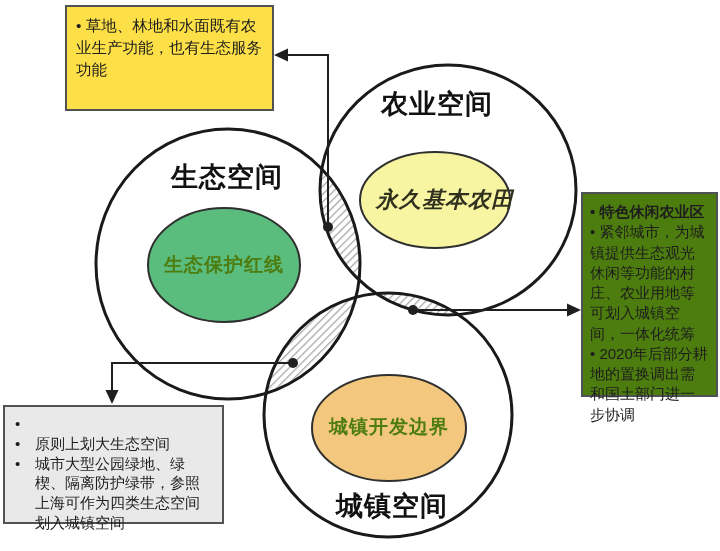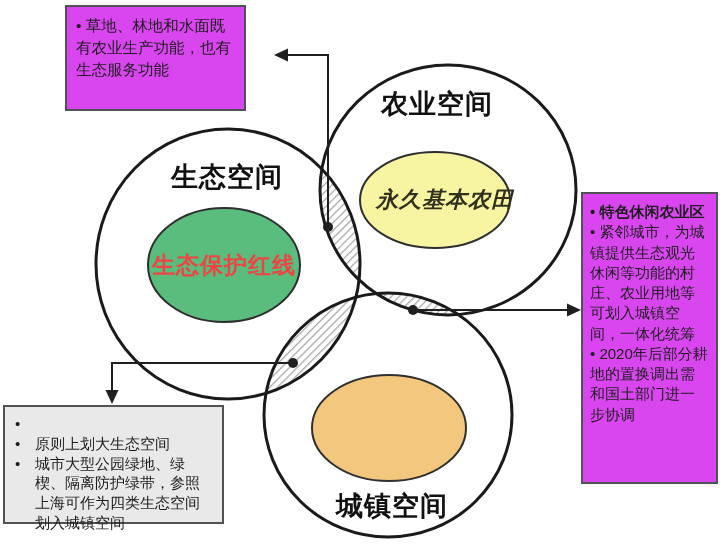--- a/index.html
+++ b/index.html
@@ -6,34 +6,34 @@
   #canvas{
     position:relative;width:720px;height:551px;background:#ffffff;
     font-family:"Liberation Sans","DejaVu Sans",sans-serif;overflow:hidden;
   }
   #diagram-svg{position:absolute;left:0;top:0;}
   .label{
     position:absolute;transform:translate(-50%,-50%);
     font-weight:bold;color:#111;white-space:nowrap;letter-spacing:1px;
   }
   .circle-label{font-size:27px;}
-  .core-label{font-size:23px;color:#ef4444;letter-spacing:1px;}
+  .core-label{font-size:19px;color:#4d7c0f;letter-spacing:1px;}
   .core-label.dark{color:#30301e;font-size:22px;font-weight:600;}
   .callout{
     position:absolute;box-sizing:border-box;border:2px solid #4f5355;
     color:#1d1d1d;
   }
   .callout .item{margin:0;}
   .b{font-weight:bold;}
   #callout-top-left{
-    left:65px;top:5px;width:181px;height:106px;background:#d946ef;
+    left:65px;top:5px;width:209px;height:106px;background:#fde047;
     padding:8px 9px;font-size:15.5px;line-height:1.42;
   }
   #callout-right{
-    left:581px;top:192px;width:137px;height:292px;background:#d946ef;
+    left:581px;top:192px;width:137px;height:205px;background:#4d7c0f;
     padding:8px 7px;font-size:15px;line-height:1.35;
   }
   #callout-bottom-left{
     left:3px;top:405px;width:221px;height:119px;background:#e9e9e9;
     padding:7px 8px 7px 10px;font-size:15px;line-height:1.32;
   }
   .hrow{display:flex;}
   .hrow .blt{width:20px;flex:0 0 20px;}
   .hrow .txt{flex:1;}
 </style>
@@ -85,20 +85,21 @@
     <circle cx="293" cy="363" r="5" fill="#1f1f1f"></circle>
     <polygon points="112,404 105.5,390 118.5,390" fill="#1f1f1f"></polygon>
   </svg>
 
   <div class="label circle-label" style="left:227px;top:177px;">生态空间</div>
   <div class="label circle-label" style="left:437px;top:104px;">农业空间</div>
   <div class="label circle-label" style="left:392px;top:506px;text-align:center;">城镇空间</div>
 
   <div class="label core-label" style="left:224px;top:265px;">生态保护红线</div>
   <div class="label core-label dark" style="left:445px;top:200px;font-style:italic;">永久基本农田</div>
+  <div class="label core-label" style="left:389px;top:427px;">城镇开发边界</div>
 
   <div id="callout-top-left" class="callout">
     <p class="item">• 草地、林地和水面既有农业生产功能，也有生态服务功能</p>
   </div>
 
   <div id="callout-right" class="callout">
     <p class="item b">• 特色休闲农业区</p>
     <p class="item">• 紧邻城市，为城镇提供生态观光休闲等功能的村庄、农业用地等可划入城镇空间，一体化统筹</p>
     <p class="item">• 2020年后部分耕地的置换调出需和国土部门进一步协调</p>
   </div>

